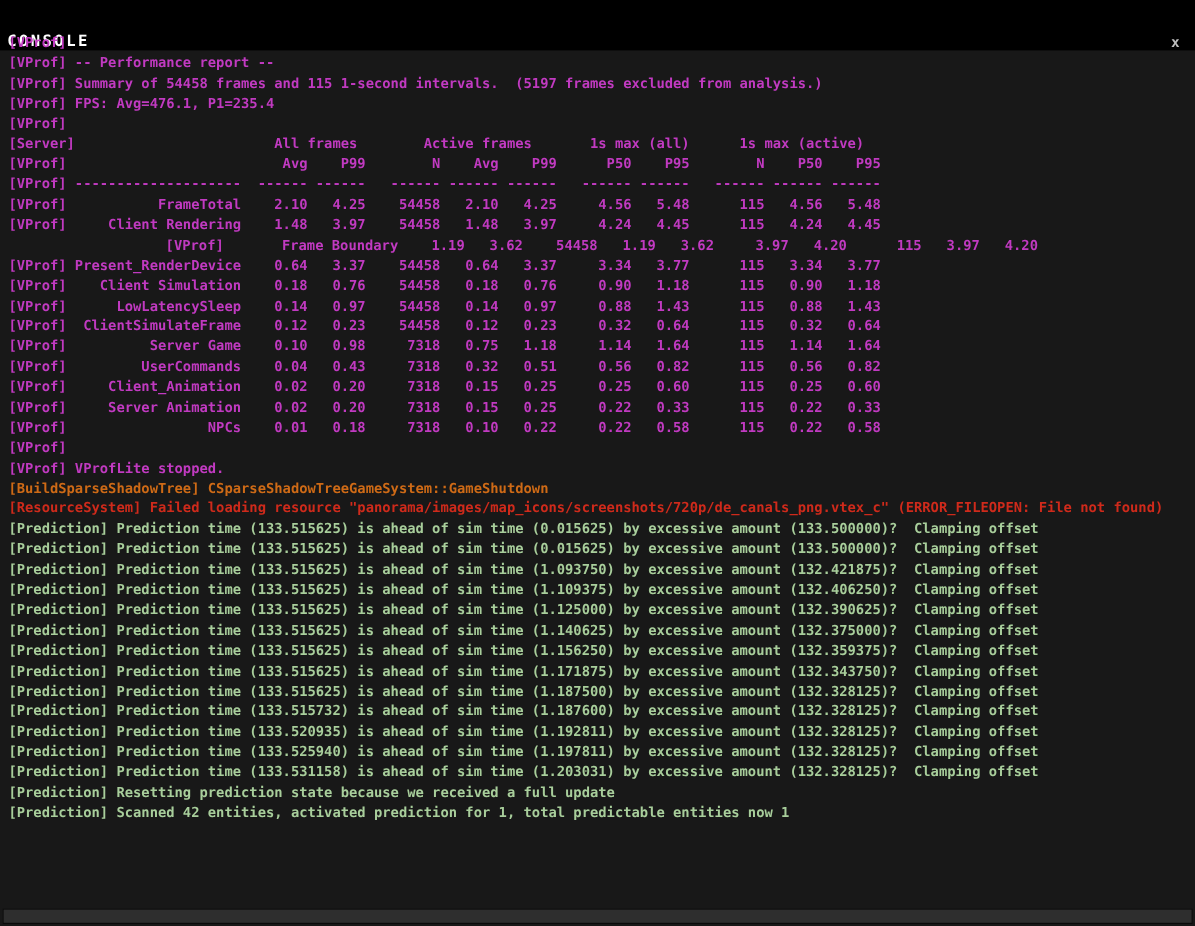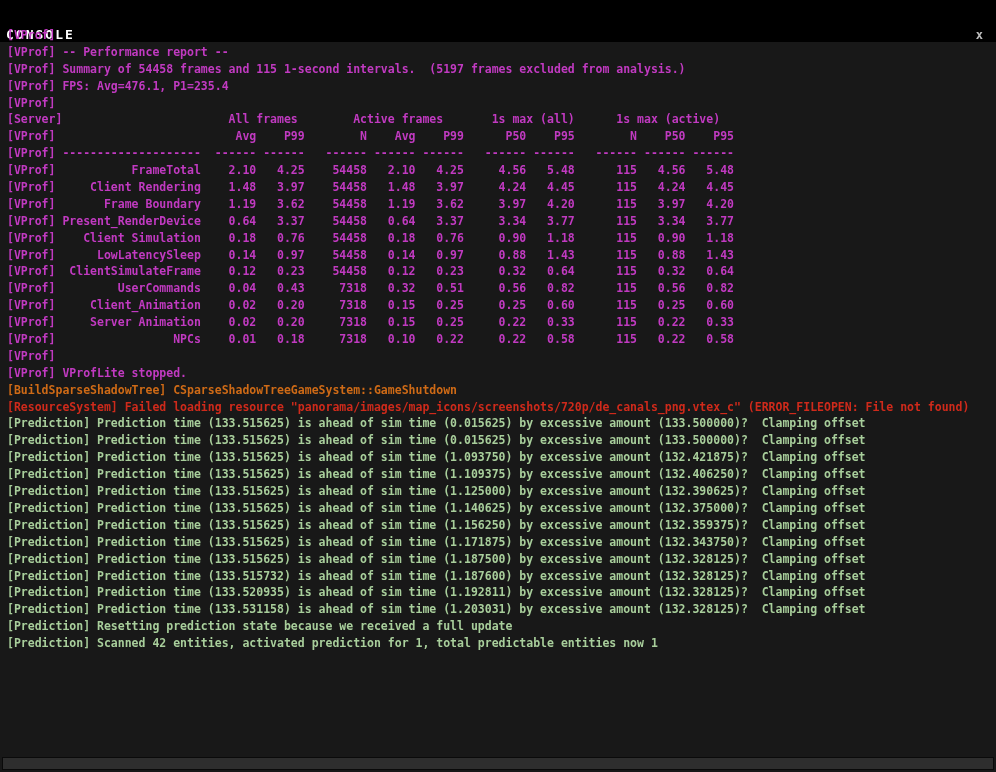--- a/index.html
+++ b/index.html
@@ -90,44 +90,46 @@
       <div class="line" style="color: rgb(193, 58, 193);">[VProf]</div>
       <div class="line" style="color: rgb(193, 58, 193);">[VProf] -- Performance report --</div>
       <div class="line" style="color: rgb(193, 58, 193);">[VProf] Summary of 54458 frames and 115 1-second intervals.  (5197 frames excluded from analysis.)</div>
       <div class="line" style="color: rgb(193, 58, 193);">[VProf] FPS: Avg=476.1, P1=235.4</div>
       <div class="line" style="color: rgb(193, 58, 193);">[VProf]</div>
       <div class="line" style="color: rgb(193, 58, 193);">[Server]                        All frames        Active frames       1s max (all)      1s max (active)</div>
       <div class="line" style="color: rgb(193, 58, 193);">[VProf]                          Avg    P99        N    Avg    P99      P50    P95        N    P50    P95</div>
       <div class="line" style="color: rgb(193, 58, 193);">[VProf] --------------------  ------ ------   ------ ------ ------   ------ ------   ------ ------ ------</div>
       <div class="line" style="color: rgb(193, 58, 193);">[VProf]           FrameTotal    2.10   4.25    54458   2.10   4.25     4.56   5.48      115   4.56   5.48</div>
       <div class="line" style="color: rgb(193, 58, 193);">[VProf]     Client Rendering    1.48   3.97    54458   1.48   3.97     4.24   4.45      115   4.24   4.45</div>
-      <div class="line" style="color: rgb(193, 58, 193);">[VProf]       Frame Boundary    1.19   3.62    54458   1.19   3.62     3.97   4.20      115   3.97   4.20</div>
+      <div class="line" style="color: rgb(193, 58, 193); text-align: center;">[VProf]       Frame Boundary    1.19   3.62    54458   1.19   3.62     3.97   4.20      115   3.97   4.20</div>
       <div class="line" style="color: rgb(193, 58, 193);">[VProf] Present_RenderDevice    0.64   3.37    54458   0.64   3.37     3.34   3.77      115   3.34   3.77</div>
       <div class="line" style="color: rgb(193, 58, 193);">[VProf]    Client Simulation    0.18   0.76    54458   0.18   0.76     0.90   1.18      115   0.90   1.18</div>
       <div class="line" style="color: rgb(193, 58, 193);">[VProf]      LowLatencySleep    0.14   0.97    54458   0.14   0.97     0.88   1.43      115   0.88   1.43</div>
       <div class="line" style="color: rgb(193, 58, 193);">[VProf]  ClientSimulateFrame    0.12   0.23    54458   0.12   0.23     0.32   0.64      115   0.32   0.64</div>
+      <div class="line" style="color: rgb(193, 58, 193);">[VProf]          Server Game    0.10   0.98     7318   0.75   1.18     1.14   1.64      115   1.14   1.64</div>
       <div class="line" style="color: rgb(193, 58, 193);">[VProf]         UserCommands    0.04   0.43     7318   0.32   0.51     0.56   0.82      115   0.56   0.82</div>
       <div class="line" style="color: rgb(193, 58, 193);">[VProf]     Client_Animation    0.02   0.20     7318   0.15   0.25     0.25   0.60      115   0.25   0.60</div>
       <div class="line" style="color: rgb(193, 58, 193);">[VProf]     Server Animation    0.02   0.20     7318   0.15   0.25     0.22   0.33      115   0.22   0.33</div>
       <div class="line" style="color: rgb(193, 58, 193);">[VProf]                 NPCs    0.01   0.18     7318   0.10   0.22     0.22   0.58      115   0.22   0.58</div>
       <div class="line" style="color: rgb(193, 58, 193);">[VProf]</div>
       <div class="line" style="color: rgb(193, 58, 193);">[VProf] VProfLite stopped.</div>
       <div class="line" style="color: rgb(206, 106, 22);">[BuildSparseShadowTree] CSparseShadowTreeGameSystem::GameShutdown</div>
       <div class="line" style="color: rgb(207, 42, 27);">[ResourceSystem] Failed loading resource "panorama/images/map_icons/screenshots/720p/de_canals_png.vtex_c" (ERROR_FILEOPEN: File not found)</div>
       <div class="line" style="color: rgb(168, 206, 155);">[Prediction] Prediction time (133.515625) is ahead of sim time (0.015625) by excessive amount (133.500000)?  Clamping offset</div>
       <div class="line" style="color: rgb(168, 206, 155);">[Prediction] Prediction time (133.515625) is ahead of sim time (0.015625) by excessive amount (133.500000)?  Clamping offset</div>
       <div class="line" style="color: rgb(168, 206, 155);">[Prediction] Prediction time (133.515625) is ahead of sim time (1.093750) by excessive amount (132.421875)?  Clamping offset</div>
       <div class="line" style="color: rgb(168, 206, 155);">[Prediction] Prediction time (133.515625) is ahead of sim time (1.109375) by excessive amount (132.406250)?  Clamping offset</div>
       <div class="line" style="color: rgb(168, 206, 155);">[Prediction] Prediction time (133.515625) is ahead of sim time (1.125000) by excessive amount (132.390625)?  Clamping offset</div>
       <div class="line" style="color: rgb(168, 206, 155);">[Prediction] Prediction time (133.515625) is ahead of sim time (1.140625) by excessive amount (132.375000)?  Clamping offset</div>
       <div class="line" style="color: rgb(168, 206, 155);">[Prediction] Prediction time (133.515625) is ahead of sim time (1.156250) by excessive amount (132.359375)?  Clamping offset</div>
       <div class="line" style="color: rgb(168, 206, 155);">[Prediction] Prediction time (133.515625) is ahead of sim time (1.171875) by excessive amount (132.343750)?  Clamping offset</div>
       <div class="line" style="color: rgb(168, 206, 155);">[Prediction] Prediction time (133.515625) is ahead of sim time (1.187500) by excessive amount (132.328125)?  Clamping offset</div>
       <div class="line" style="color: rgb(168, 206, 155);">[Prediction] Prediction time (133.515732) is ahead of sim time (1.187600) by excessive amount (132.328125)?  Clamping offset</div>
       <div class="line" style="color: rgb(168, 206, 155);">[Prediction] Prediction time (133.520935) is ahead of sim time (1.192811) by excessive amount (132.328125)?  Clamping offset</div>
+      <div class="line" style="color: rgb(168, 206, 155);">[Prediction] Prediction time (133.525940) is ahead of sim time (1.197811) by excessive amount (132.328125)?  Clamping offset</div>
       <div class="line" style="color: rgb(168, 206, 155);">[Prediction] Prediction time (133.531158) is ahead of sim time (1.203031) by excessive amount (132.328125)?  Clamping offset</div>
       <div class="line" style="color: rgb(168, 206, 155);">[Prediction] Resetting prediction state because we received a full update</div>
       <div class="line" style="color: rgb(168, 206, 155);">[Prediction] Scanned 42 entities, activated prediction for 1, total predictable entities now 1</div>
     </div>
   <div class="inputbar" style="background: rgb(46, 46, 46);">
     <input id="console-input" type="text" placeholder="" style="">
   </div>
 </div>
 
 </body></html>

